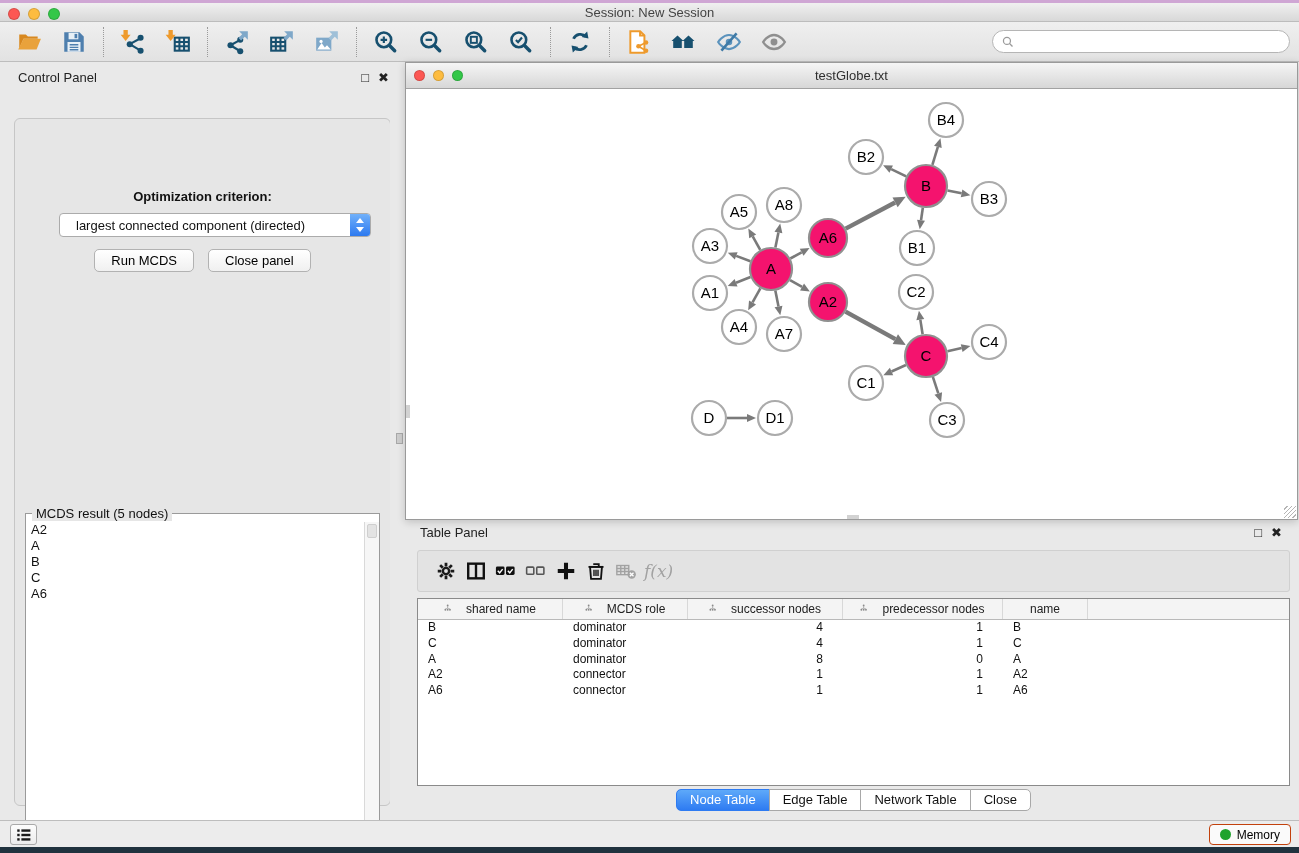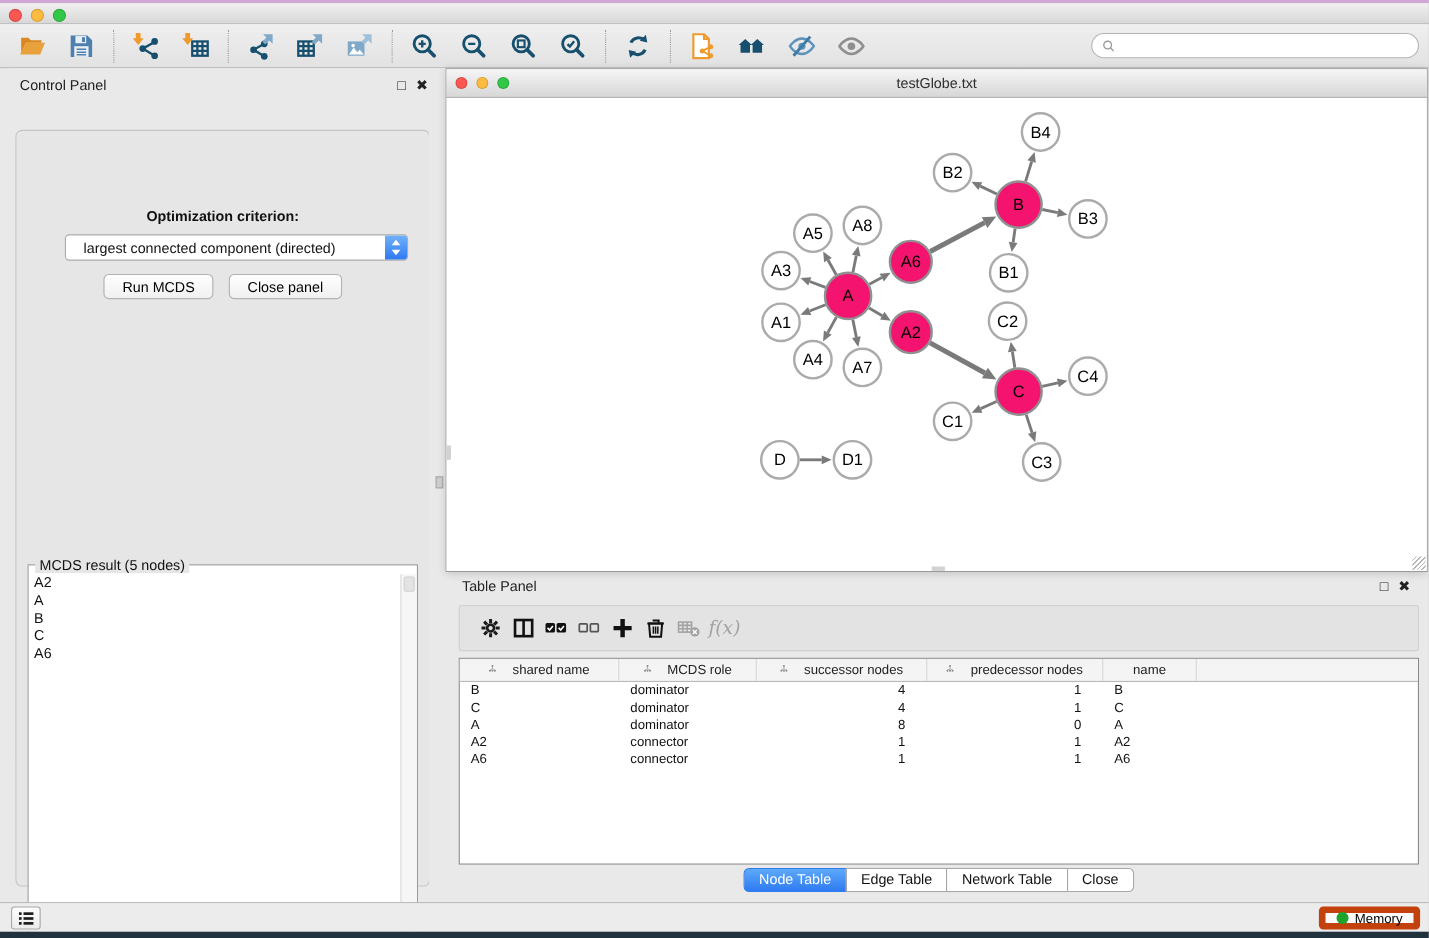--- a/index.html
+++ b/index.html
@@ -96,37 +96,38 @@
   .dt-hcell svg{width:11px;height:11px;}
   .dt-row{display:flex;height:15.8px;align-items:center;}
   .dt-cell{font-size:12px;overflow:hidden;white-space:nowrap;height:100%;line-height:15.8px;}
   .dt-cell.left{padding-left:10px;text-align:left;}
   .dt-cell.right{padding-right:20px;text-align:right;}
   .table-tabs{top:727px;left:27px;right:9px;position:absolute;display:flex;justify-content:center;}
   
   .statusbar{position:absolute;left:0;top:820px;width:1299px;height:27px;background:#ececec;border-top:1px solid #bdbdbd;}
   .list-btn{position:absolute;left:10px;top:3px;width:27px;height:21px;background:linear-gradient(#fdfdfd,#ececec);
     border:1px solid #a9a9a9;border-radius:3px;display:flex;align-items:center;justify-content:center;cursor:pointer;}
-  .mem-btn{position:absolute;right:8px;top:3px;height:21px;background:#fafafa;border:6px solid #c2410c;
+  .mem-btn{position:absolute;right:8px;top:3px;height:21px;background:#fafafa;border:1px solid #c2410c;
     border-radius:4px;display:flex;align-items:center;gap:6px;padding:0 10px;font-size:12px;cursor:pointer;}
   .mem-dot{width:11px;height:11px;border-radius:50%;background:#1ea32c;}
   .bottom-strip{position:absolute;left:0;top:847px;width:1299px;height:6px;background:#20323e;}
 </style>
 </head>
 <body>
 
 <div id="screen">
   <div class="top-strip"></div>
 
   <div class="titlebar">
     <div class="lights">
       <div class="light red"></div>
       <div class="light yellow"></div>
       <div class="light green"></div>
     </div>
+    <div class="title">Session: New Session</div>
   </div>
 
   <div class="toolbar" id="main-toolbar">
     <div class="searchbox">
       <svg viewBox="0 0 20 20" width="14" height="14">
         <circle cx="8.5" cy="8.5" r="5" fill="none" stroke="#9a9a9a" stroke-width="1.8"></circle>
         <path d="M12.2 12.2l4.2 4.2" stroke="#9a9a9a" stroke-width="1.8"></path>
       </svg>
       <input type="text" value="" style="">
     </div>

